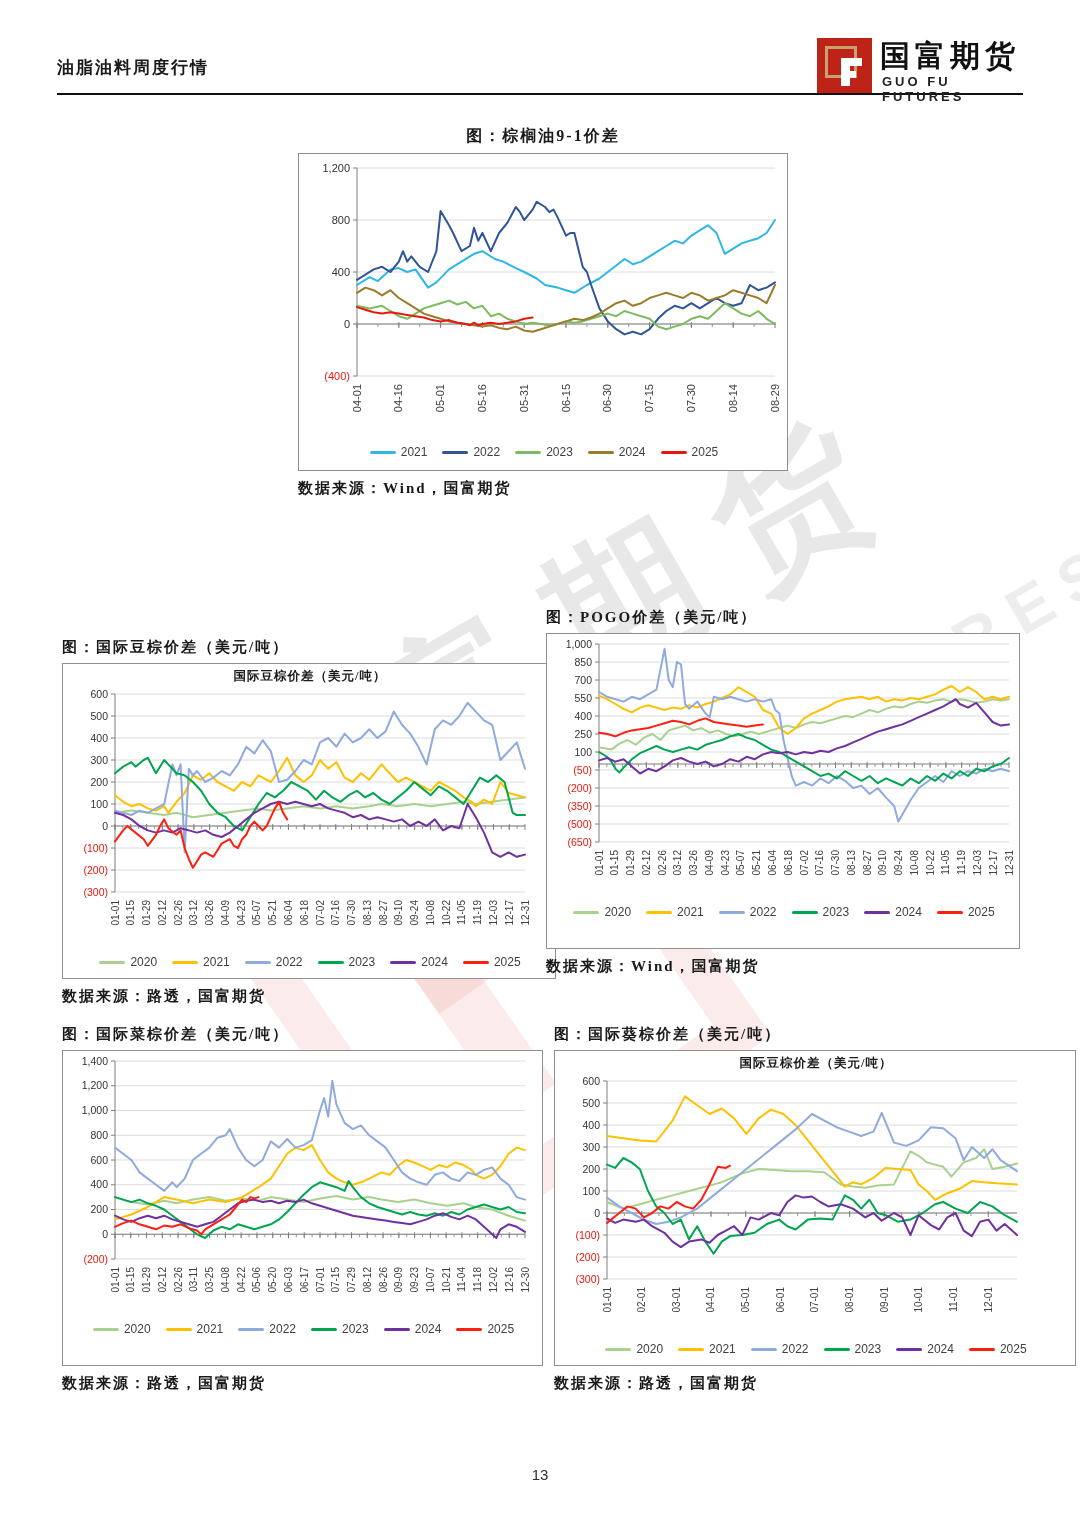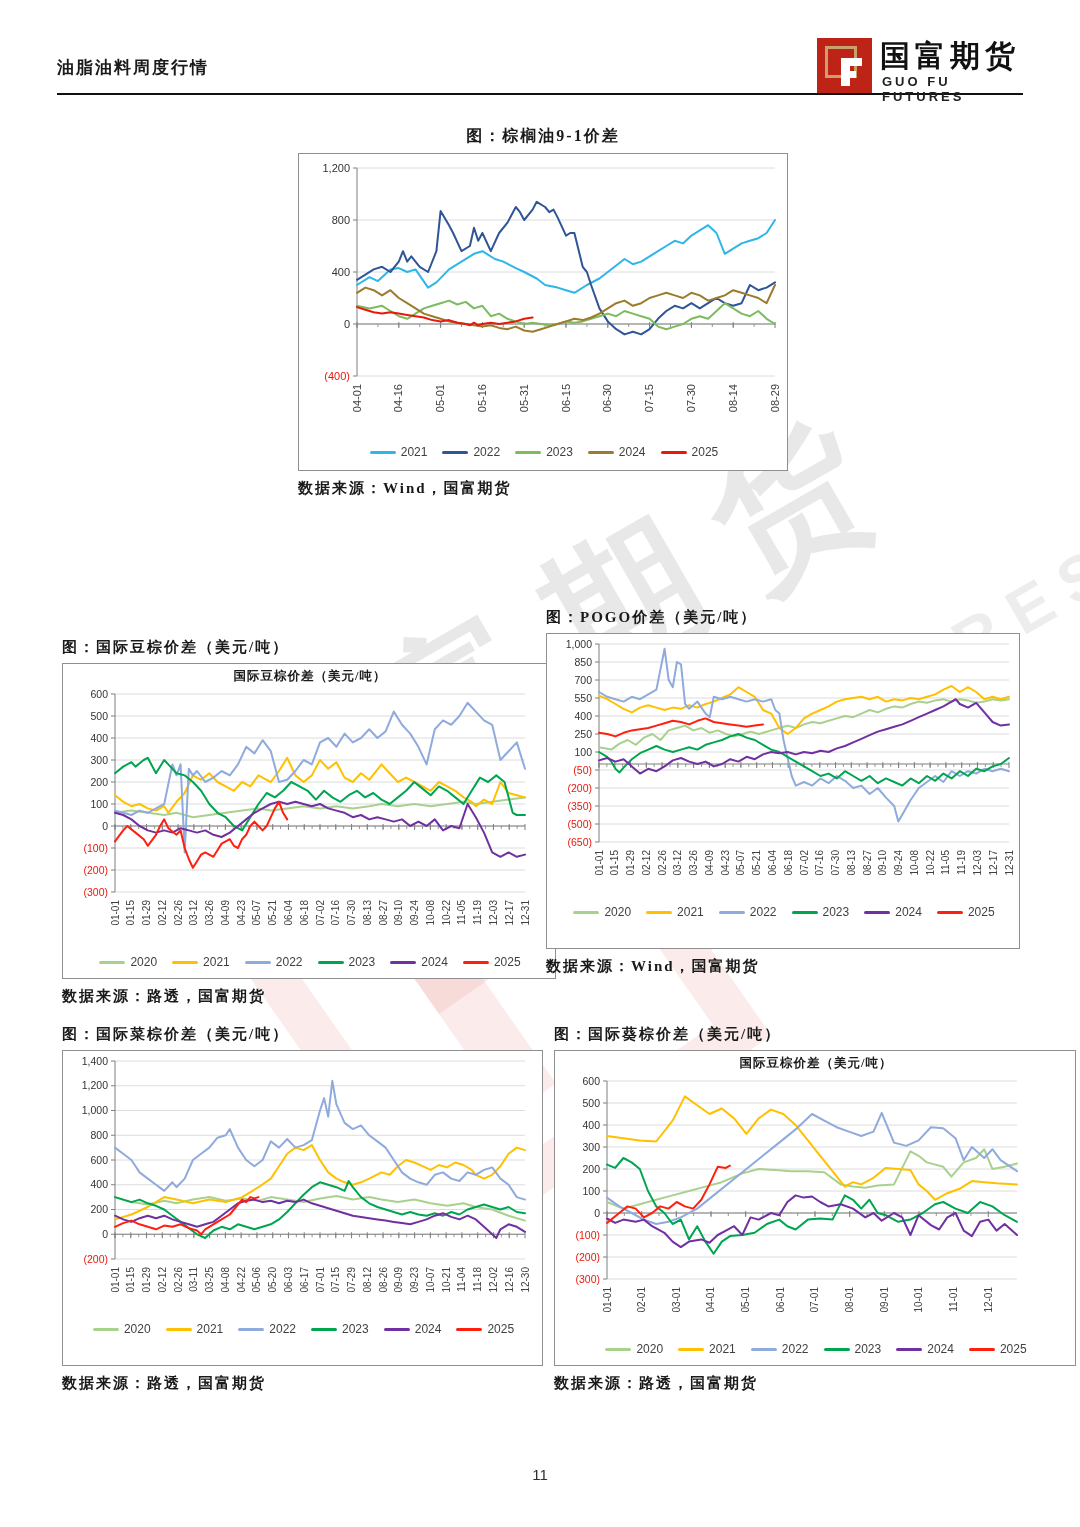--- a/index.html
+++ b/index.html
@@ -833,14 +833,14 @@
           </li>
           <li>
             <span class="sw" style="background: rgb(255, 31, 15);"></span>
             <span>2025</span>
           </li>
         </ul>
     </div>
     <div class="fig-source serif">数据来源：路透，国富期货</div>
   </div>
 
-  <div class="page-number">11</div>
+  <div class="page-number">13</div>
 </div>
 
 </body></html>

